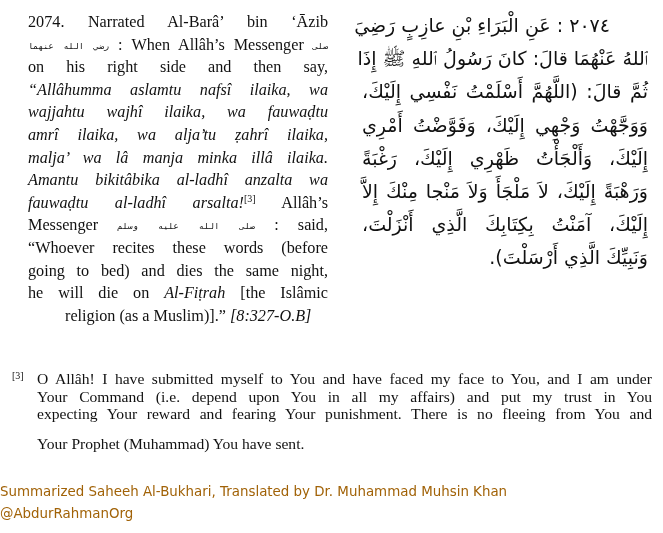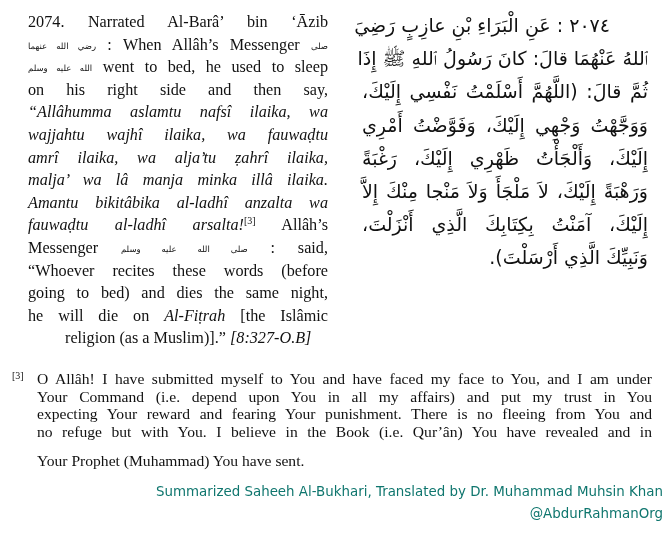--- a/index.html
+++ b/index.html
@@ -8,51 +8,50 @@
     font-family: "Liberation Serif", "DejaVu Serif", serif; color: #111;
   }
   .col-en {
     position: absolute; left: 28px; top: 11px; width: 300px;
     font-size: 16.2px; line-height: 22.6px; text-align: justify;
   }
   .col-en .line { display: block; white-space: nowrap; text-align-last: justify; text-align: justify; height: 22.6px; }
   .col-en .line.last { text-align-last: left; margin-left: 37px; }
   .num { font-weight: normal; }
   .it { font-style: italic; }
-  .ar-small { font-family: Liberation Serif, serif; font-size: 8.5px; direction: rtl; unicode-bidi: isolate; vertical-align: 1px; }
+  .ar-small { font-family: Liberation Mono, monospace; font-size: 8.5px; direction: rtl; unicode-bidi: isolate; vertical-align: 1px; }
   sup.fn { font-size: 10px; vertical-align: 6px; line-height: 0; }
   .col-ar {
     position: absolute; left: 362px; top: 9px; width: 286px;
     direction: rtl; font-family: "DejaVu Sans", sans-serif; font-size: 19px; line-height: 33.2px;
   }
   .col-ar .line { display: block; white-space: nowrap; height: 33.2px; text-align: justify; text-align-last: justify; }
   .col-ar .line.last { text-align-last: right; }
   .col-ar .line.first { text-align-last: right; padding-right: 38px; }
   .footnote {
     position: absolute; left: 12px; top: 370px; width: 640px;
     font-size: 15.6px; line-height: 17.6px;
   }
   .footnote .marker { position: absolute; left: 0; top: -3px; font-size: 10px; }
   .footnote .body { margin-left: 25px; }
   .footnote .line { display: block; white-space: nowrap; text-align: justify; text-align-last: justify; height: 17.6px; }
   .footnote .line.last { text-align-last: left; margin-top: 12px; }
   .credit {
-    position: absolute; left: 0; width: 663px; text-align: right;
-    font-family: "DejaVu Sans", sans-serif; font-size: 13.4px; color: #0f766e;
+    position: absolute; left: 0; width: 663px; text-align: left;
+    font-family: "DejaVu Sans", sans-serif; font-size: 13.4px; color: #a16207;
   }
   .credit.c1 { top: 484px; }
   .credit.c2 { top: 506px; }
 </style>
 </head>
 <body>
 
 <div class="col-en" id="en">
     <span class="line"><span class="num">2074.</span><span class="">  Narrated Al-Barâ’ bin ‘Āzib</span></span>
     <span class="line"><span class="ar-small">رضي الله عنهما</span><span class=""> : When Allâh’s Messenger </span><span class="ar-small">صلى</span></span>
-    <span class="line"><span class="ar-small">الله عليه وسلم</span><span class="">  went  to bed, he used to sleep</span></span>
     <span class="line"><span class="">on   his   right  side  and  then  say,</span></span>
     <span class="line"><span class="it">“Allâhumma aslamtu nafsî ilaika, wa</span></span>
     <span class="line"><span class="it">wajjahtu  wajhî  ilaika, wa fauwaḍtu</span></span>
     <span class="line"><span class="it">amrî  ilaika, wa alja’tu ẓahrî ilaika,</span></span>
     <span class="line"><span class="it">malja’ wa lâ manja minka illâ ilaika.</span></span>
     <span class="line"><span class="it">Amantu  bikitâbika  al-ladhî anzalta wa</span></span>
     <span class="line"><span class="it">fauwaḍtu  al-ladhî arsalta!</span><sup class="fn">[3]</sup><span class=""> Allâh’s</span></span>
     <span class="line"><span class="">Messenger  </span><span class="ar-small">صلى الله عليه وسلم</span><span class="">  :  said,</span></span>
     <span class="line"><span class="">“Whoever recites these words (before</span></span>
     <span class="line"><span class="">going  to  bed)  and dies the same night,</span></span>
@@ -70,19 +69,18 @@
     <span class="line">إِلَيْكَ، آمَنْتُ بِكِتَابِكَ الَّذِي أَنْزَلْتَ،</span>
     <span class="line last">وَنَبِيِّكَ الَّذِي أَرْسَلْتَ).</span>
   </div>
 
 <div class="footnote">
   <span class="marker">[3]</span>
   <div class="body" id="fn">
       <span class="line">O  Allâh!  I have submitted myself to You and have faced my face to You, and I am under</span>
       <span class="line">Your  Command  (i.e.  depend  upon  You  in  all  my  affairs)  and  put  my  trust  in  You</span>
       <span class="line">expecting  Your  reward  and  fearing Your punishment. There is no fleeing from You and</span>
-      <span class="line">no  refuge  but  with  You.  I  believe  in  the  Book (i.e. Qur’ân) You have revealed and in</span>
       <span class="line last">Your Prophet (Muhammad) You have sent.</span>
     </div>
 </div>
 
 <div class="credit c1">Summarized Saheeh Al-Bukhari, Translated by Dr. Muhammad Muhsin Khan</div>
 <div class="credit c2">@AbdurRahmanOrg</div>
 
 </body></html>

